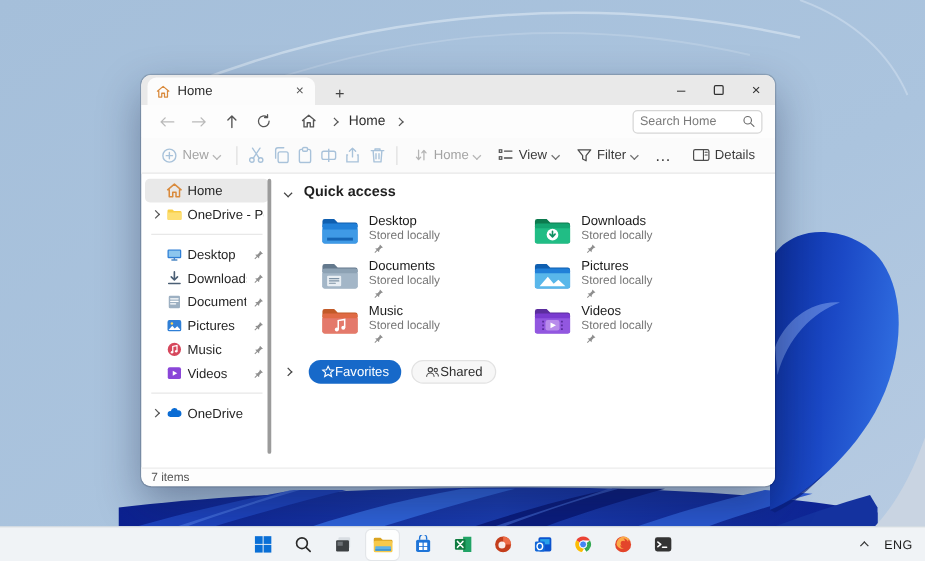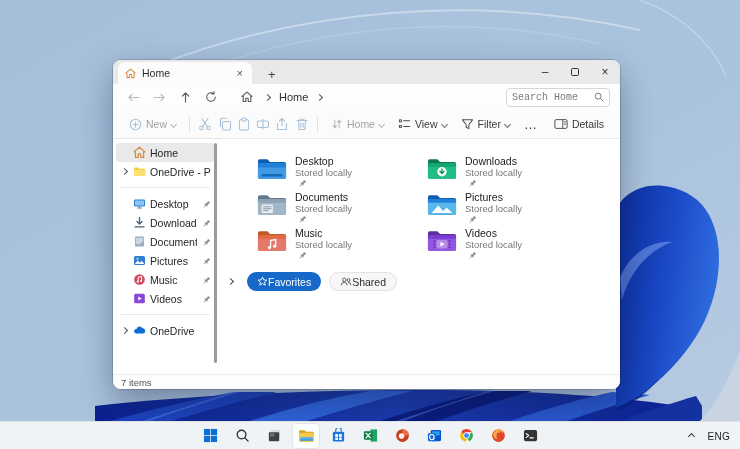--- a/index.html
+++ b/index.html
@@ -40,21 +40,21 @@
   .wc-max-box { width:8px; height:8px; border:1px solid #333; border-radius:1.5px; }
 
   .navrow { height:26px; background:#fdfdfd; display:flex; align-items:center; padding:0 8px; gap:2px; flex:none; }
   .navbtn { width:24px; height:22px; display:flex; align-items:center; justify-content:center; border-radius:4px; }
   .crumbbar { display:flex; align-items:center; gap:4px; margin-left:10px; flex:1; }
   .crumb-label { font-size:11px; color:#2f2f2f; padding:0 3px; }
   .crumb-sep { color:#555; display:inline-flex; margin:0 2px; }
   .searchbox { width:104px; height:19px; border:1px solid #d6d6d6; border-radius:4px; background:#fff;
     display:flex; align-items:center; padding:0 5px; gap:4px; margin-right:2px; }
   .searchbox input { border:none; outline:none; flex:1; min-width:0; font-size:10px; color:#333;
-    font-family:Liberation Mono, monospace; background:transparent; }
+    font-family:Liberation Sans, sans-serif; background:transparent; }
   .searchbox input::placeholder { color:#7a7a7a; }
 
   .toolbar { height:29px; background:#fbfbfb; border-bottom:1px solid #e7e7e7;
     display:flex; align-items:center; padding:0 10px; gap:2px; flex:none; }
   .tool { display:flex; align-items:center; gap:4px; padding:0 6px; height:24px; border-radius:4px; font-size:10.5px; }
   .tool.disabled { color:#a3a3a3;justify-content:space-between; }
   .tool.enabled { color:#3a3a3a; }
   .tool-ico { display:flex; }
   .tsep { width:1px; height:15px; background:#e0e0e0; margin:0 5px; }
   .iconbtn { width:24px; height:24px; display:flex; align-items:center; justify-content:center; border-radius:4px; }
@@ -409,20 +409,24 @@
               <svg width="13" height="13" viewBox="0 0 13 13">
                 <path d="M3.2 9.5 a2.3 2.3 0 0 1 .4 -4.6 a3 3 0 0 1 5.7 -.6 a2.6 2.6 0 0 1 .5 5.2 Z" fill="#0b6cd4"></path>
               </svg>
             </span>
           <span class="sb-label">OneDrive</span>
         </div>
         <div class="sb-scroll"></div>
       </div>
 
       <div class="main">
+        <div class="section-head">
+          <span class="chv down" style="color:#444"></span>
+          <span class="section-title">Quick access</span>
+        </div>
 
         <div class="tiles">
 
           <div class="tile">
             <svg class="tile-ico" viewBox="0 0 32 26">
                 <path d="M1 5 q0-2 2-2 h8 l3 3 h15 q2 0 2 2 v2 H1 Z" fill="#0f5fb0"></path>
                 <rect x="1" y="7" width="30" height="17" rx="2" fill="#2180d8"></rect>
                 <path d="M1 12 h30 v10 q0 2 -2 2 h-26 q-2 0 -2 -2 Z" fill="#3f9ae6"></path>
                 <rect x="5" y="19" width="22" height="2.5" fill="#1565b5"></rect>
               </svg>

